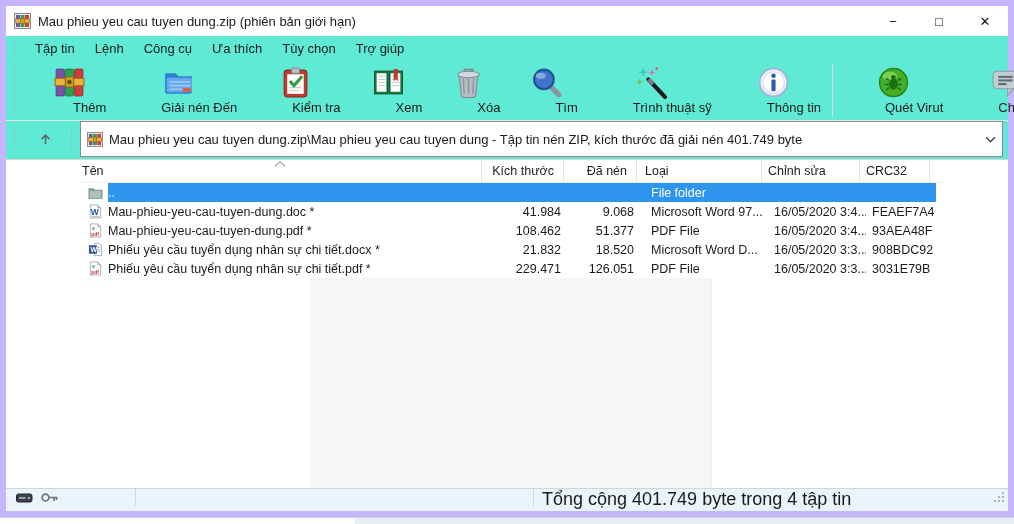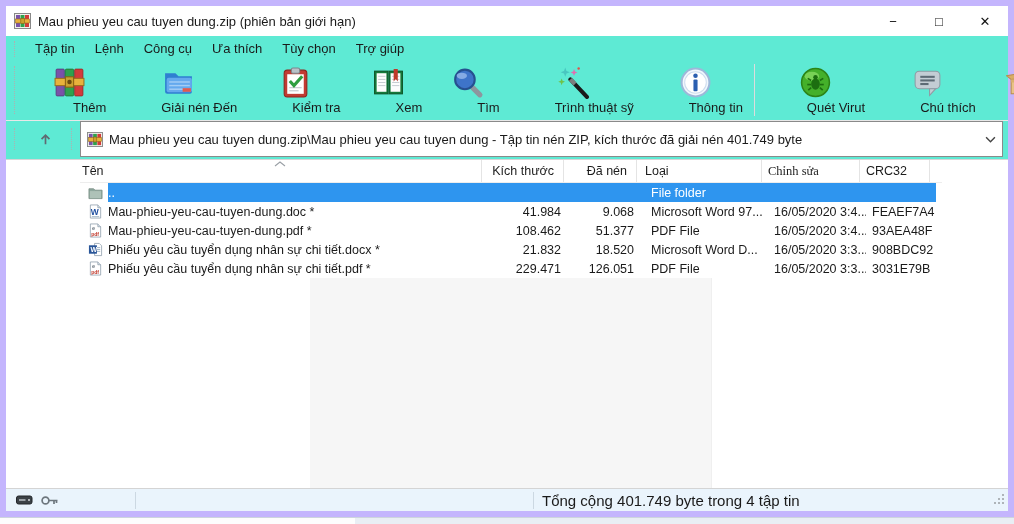--- a/index.html
+++ b/index.html
@@ -40,42 +40,42 @@
   .combo-text { font-size:13px; flex:1; white-space:nowrap; overflow:hidden; }
   .chevron svg { width:11px; height:7px; display:block; }
   
   .listarea { flex:1; min-height:0; display:flex; flex-direction:column; border-top:1px solid #d6d6d6; padding-left:8px; background:#fff;align-items:center; }
   .listheader { flex:0 0 23px; display:flex; align-items:stretch; position:relative; font-size:12.5px; color:#1c1c1c; border-bottom:1px solid #ededed; }
   .hc { display:flex; align-items:center; border-right:1px solid #e4e4e4; padding:0 6px; }
   .h-name { width:402px; padding-left:2px; }
   .h-size { width:82px; justify-content:flex-end; padding-right:9px; }
   .h-packed { width:73px; justify-content:flex-end; padding-right:9px; }
   .h-type { width:125px; padding-left:8px; }
-  .h-mod { width:98px; padding-left:6px;font-family:Liberation Serif, serif; }
+  .h-mod { width:98px; padding-left:6px; }
   .h-crc { width:70px; padding-left:6px; }
   .h-rest { flex:1; border-right:none; }
   .sortmark { position:absolute; left:194px; top:1px; }
   .sortmark svg { width:12px; height:6px; display:block; }
   .row { display:flex; height:19px; align-items:center; font-size:12.5px; }
   .row.selected { background:linear-gradient(to right,#ffffff 0px,#ffffff 22px,#2e95ef 22px,#2e95ef 850px,#ffffff 850px); }
   .row.selected .cell { color:#fff; }
   .cell { height:100%; display:flex; align-items:center; white-space:nowrap; overflow:hidden; }
   .c-name { width:402px; padding-left:2px; gap:5px; }
   .ficon { display:flex; }
   .ficon svg { width:15px; height:15px; display:block; }
   .c-size { width:82px; justify-content:flex-end; padding-right:9px; }
   .c-packed { width:73px; justify-content:flex-end; padding-right:9px; }
   .c-type { width:125px; padding-left:8px; }
   .c-mod { width:98px; padding-left:6px; }
   .c-crc { width:70px; padding-left:6px; }
   .emptyarea { flex:1; min-height:0; display:flex; }
   .empty-left { width:402px; background:#f6f6f6; border-right:1px solid #efefef; }
   .empty-right { flex:1; background:#fff; }
   
-  .statusbar { flex:0 0 23px; border-top:1px solid #d4d4d4; background:#eaf4fc; display:flex; align-items:center; font-size:15px; position:relative; }
+  .statusbar { flex:0 0 23px; border-top:1px solid #d4d4d4; background:#eaf4fc; display:flex; font-size:18px; position:relative; }
   .sb-left { width:130px; height:17px; display:flex; align-items:center; gap:7px; padding-left:10px; border-right:1px solid #ccd8e2; }
   .sb-left svg { display:block; }
   .sb-mid { width:398px; height:17px; border-right:1px solid #ccd8e2; }
   .sb-text { padding-left:8px; }
   .sb-grip { position:absolute; right:3px; bottom:3px; }
   
   .behind-strip { position:absolute; left:0; top:517px; width:1014px; height:7px;
     background:linear-gradient(to right,#fdfdfd 0 35%,#e9eef4 35% 100%); border-top:1px solid #cdd5dd; }
 </style>
 </head>
@@ -177,20 +177,35 @@
               <line x1="19.5" y1="13" x2="26.5" y2="13"></line>
               <line x1="19.5" y1="16" x2="26.5" y2="16"></line>
               <line x1="19.5" y1="19" x2="26.5" y2="19"></line>
             </g>
             <path d="M21 3 h4 v12 l-2 -2.5 l-2 2.5 z" fill="#c0392b"></path>
           </svg>
       </span>
       <span class="tlabel">Xem</span>
     </div>
 
+    <div class="tbtn">
+      <span class="ticon">
+        <svg viewBox="0 0 32 32">
+            <path d="M12 3.5 h8 v3 h-8 z" fill="none" stroke="#7f8891" stroke-width="1.5"></path>
+            <path d="M7 9 h18 l-2 19 a2.5 2.5 0 0 1 -2.5 2.5 h-9 a2.5 2.5 0 0 1 -2.5 -2.5 z" fill="#b6bec5" stroke="#7f8891"></path>
+            <g stroke="#8d969e" stroke-width="1.4">
+              <line x1="11" y1="12" x2="11.8" y2="27"></line>
+              <line x1="16" y1="12" x2="16" y2="27"></line>
+              <line x1="21" y1="12" x2="20.2" y2="27"></line>
+            </g>
+            <ellipse cx="16" cy="8.2" rx="10.5" ry="3.2" fill="#d2d8dd" stroke="#7f8891"></ellipse>
+          </svg>
+      </span>
+      <span class="tlabel">Xóa</span>
+    </div>
 
     <div class="tbtn">
       <span class="ticon">
         <svg viewBox="0 0 32 32">
             <path d="M21 21 l7 7" stroke="#8d969e" stroke-width="5" stroke-linecap="round"></path>
             <circle cx="13.5" cy="13" r="9.5" fill="#3e74c9" stroke="#26508f" stroke-width="2"></circle>
             <ellipse cx="10.5" cy="9.5" rx="5" ry="3" fill="#85abe4"></ellipse>
           </svg>
       </span>
       <span class="tlabel">Tìm</span>

